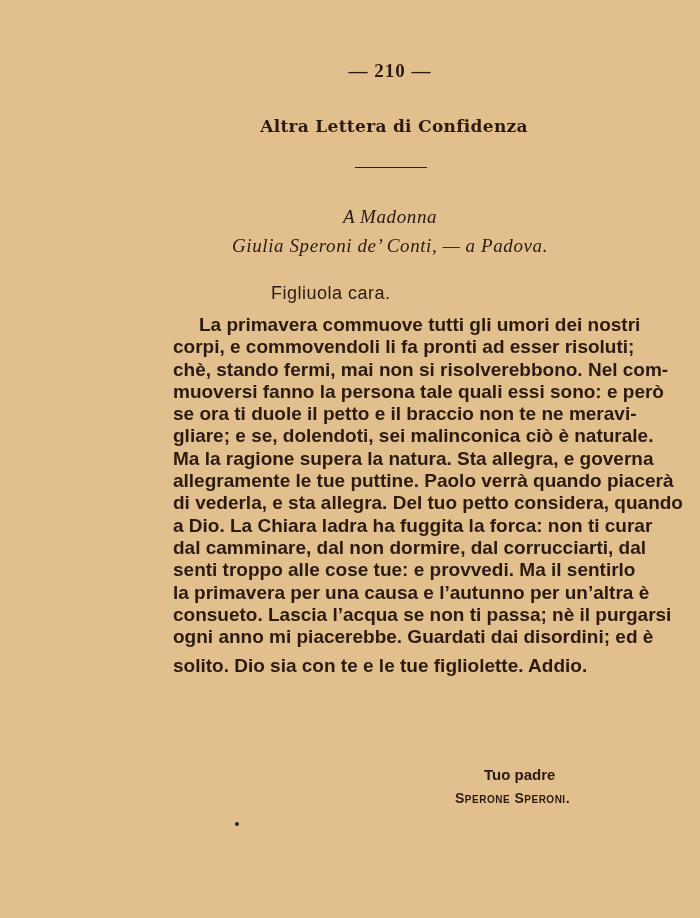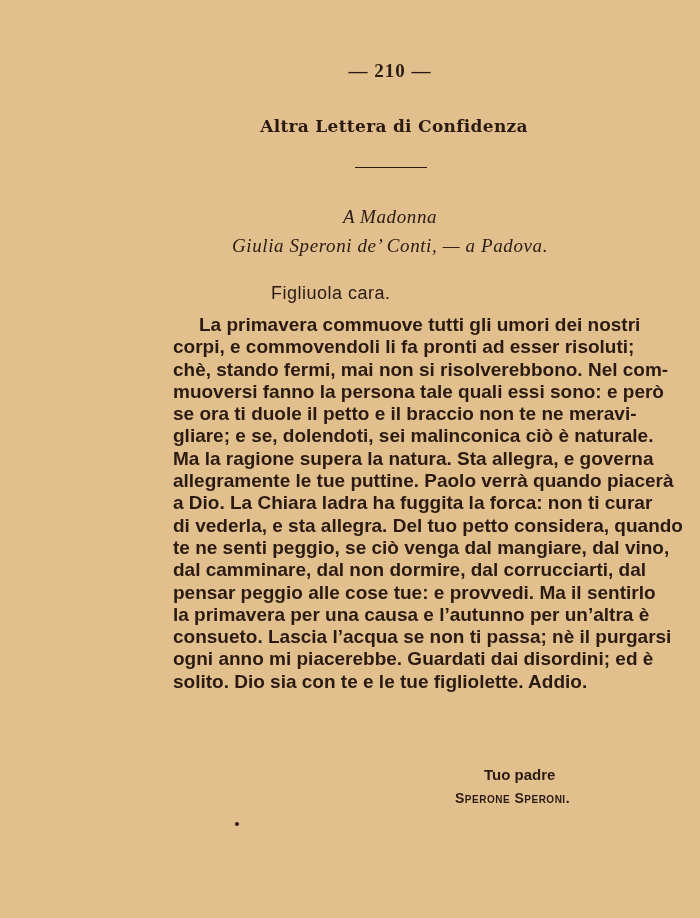--- a/index.html
+++ b/index.html
@@ -37,21 +37,21 @@
       font-family: "Liberation Sans", sans-serif; font-size: 18px; letter-spacing: 0.5px; margin-left: 39px;
     }
     .body-text {
       position: absolute; top: 314px; left: 173px; width: 438px;
       font-family: "Liberation Sans Narrow", "Liberation Sans", sans-serif;
       font-size: 19px; line-height: 22.3px; font-weight: bold;
       text-align: justify;
     }
     .body-line { display: block; white-space: nowrap; text-align-last: justify; text-align: justify; }
     .body-line.first { padding-left: 26px; }
-    .body-line.last { text-align-last: left; }
+    .body-line.last { text-align-last: left; margin-top: 7px; }
     .dateline {
       position: absolute; top: 720px; left: 203px;
       font-family: "Liberation Sans", sans-serif; font-size: 16px; font-weight: bold;
       letter-spacing: 0.3px;
     }
     .closing {
       position: absolute; top: 766px; left: 484px;
       font-family: "Liberation Sans", sans-serif; font-size: 15px; font-weight: bold; text-align: right;
     }
     .signature {
@@ -76,25 +76,24 @@
 
   <div class="body-text">
     <span class="body-line first">La primavera commuove tutti gli umori dei nostri</span>
     <span class="body-line">corpi, e commovendoli li fa pronti ad esser risoluti;</span>
     <span class="body-line">chè, stando fermi, mai non si risolverebbono. Nel com-</span>
     <span class="body-line">muoversi fanno la persona tale quali essi sono: e però</span>
     <span class="body-line">se ora ti duole il petto e il braccio non te ne meravi-</span>
     <span class="body-line">gliare; e se, dolendoti, sei malinconica ciò è naturale.</span>
     <span class="body-line">Ma la ragione supera la natura. Sta allegra, e governa</span>
     <span class="body-line">allegramente le tue puttine. Paolo verrà quando piacerà</span>
+    <span class="body-line">di vederla, e sta allegra. Del tuo petto considera, quando</span>
     <span class="body-line">a Dio. La Chiara ladra ha fuggita la forca: non ti curar</span>
-    <span class="body-line">di vederla, e sta allegra. Del tuo petto considera, quando</span>
-    <span class="body-line">te ne senti peggio, se ciò venga dal mangiare, dal vino,</span>
     <span class="body-line">dal camminare, dal non dormire, dal corrucciarti, dal</span>
-    <span class="body-line">pensar peggio alle cose tue: e provvedi. Ma il sentirlo</span>
+    <span class="body-line">senti troppo alle cose tue: e provvedi. Ma il sentirlo</span>
     <span class="body-line">la primavera per una causa e l’autunno per un’altra è</span>
     <span class="body-line">consueto. Lascia l’acqua se non ti passa; nè il purgarsi</span>
     <span class="body-line">ogni anno mi piacerebbe. Guardati dai disordini; ed è</span>
     <span class="body-line last">solito. Dio sia con te e le tue figliolette. Addio.</span>
   </div>
 
   <div class="closing">Tuo padre</div>
   <div class="signature">Sperone Speroni.</div>
 
   <div class="speck" style="left:235px; top:822px;"></div>

